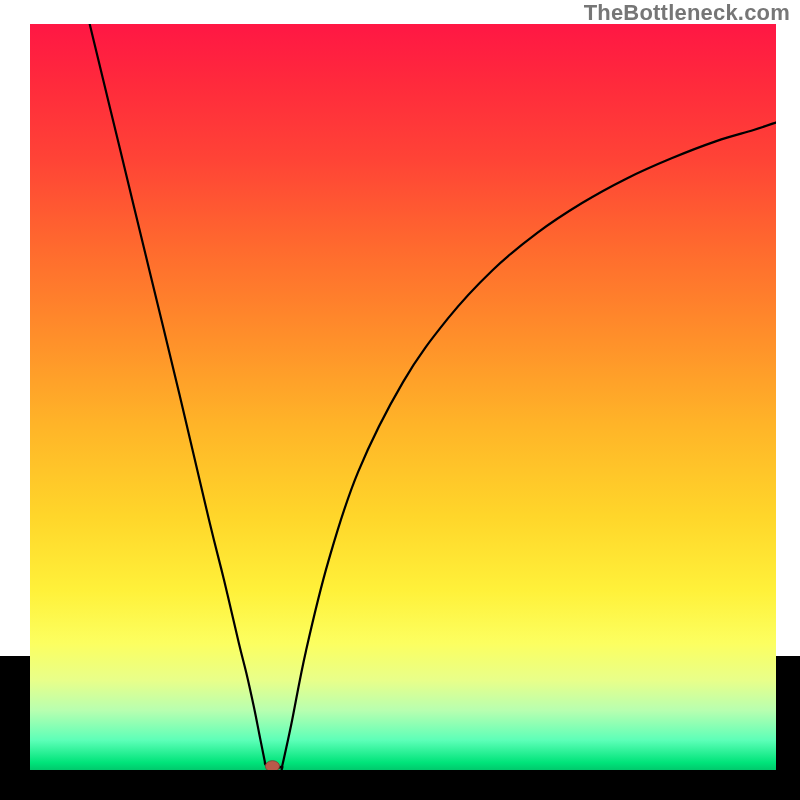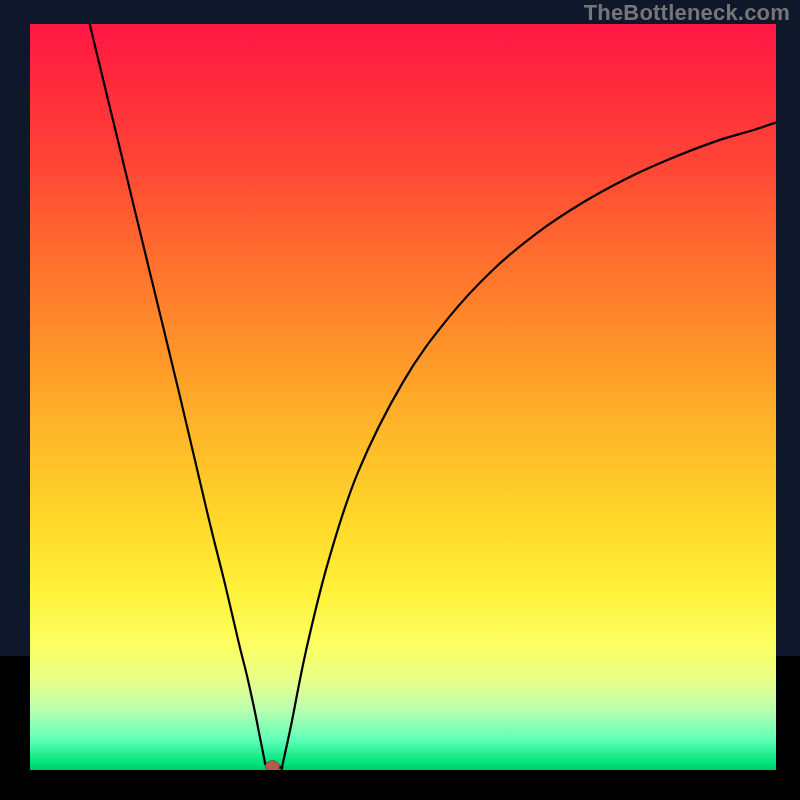--- a/index.html
+++ b/index.html
@@ -7,21 +7,21 @@
     padding: 0;
     width: 800px;
     height: 800px;
     background: #000;
     overflow: hidden;
   }
   .frame {
     position: relative;
     width: 800px;
     height: 656px;
-    background: #0f172a;
+    background: #ffffff;
     text-align: center;
   }
   .watermark {
     position: absolute;
     top: 0px;
     right: 10px;
     font-family: Arial, Helvetica, sans-serif;
     font-weight: bold;
     font-size: 22px;
     color: #767676;

